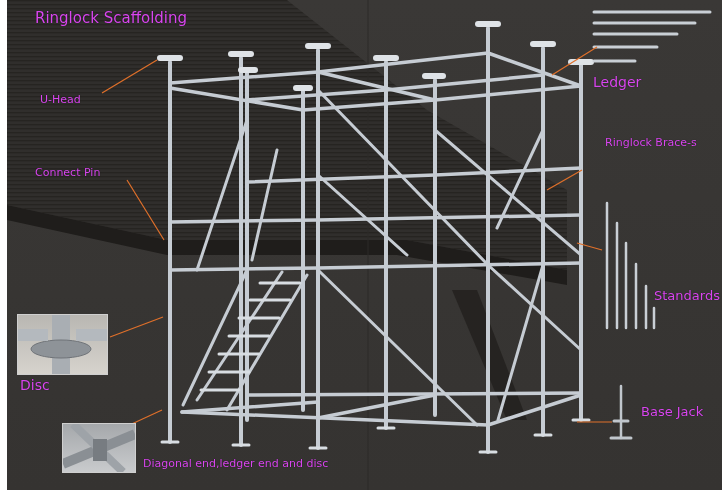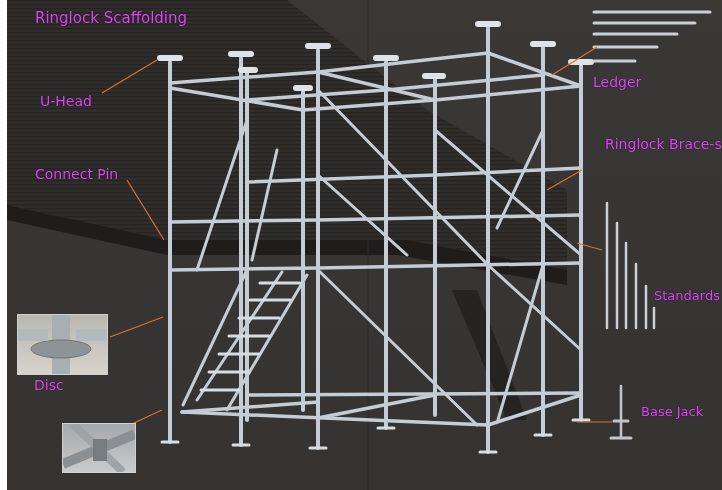--- a/index.html
+++ b/index.html
@@ -2,21 +2,21 @@
 <html><head>
 <meta charset="utf-8">
 <style>
   html,body{margin:0;padding:0;}
   body{width:722px;height:490px;overflow:hidden;background:#ffffff;position:relative;font-family:"DejaVu Sans",sans-serif;}
   #canvas{position:absolute;left:7px;top:0;width:715px;height:490px;background:#373533;overflow:hidden;}
   .wall-texture{position:absolute;left:0;top:0;width:715px;height:490px;}
   .label{position:absolute;color:#d946ef;font-weight:normal;white-space:nowrap;text-shadow:0 0 1px rgba(0,0,0,.6);}
   .title{font-size:15px;}
   .lbl-md{font-size:13px;}
-  .lbl-sm{font-size:14px;}
+  .lbl-sm{font-size:11px;}
   .lbl-lg{font-size:14px;text-align:center;}
   .inset{position:absolute;border:1px solid #cfcfcf;overflow:hidden;}
   .leader{position:absolute;left:0;top:0;width:715px;height:490px;pointer-events:none;}
 </style>
 </head>
 <body>
 
 <div id="canvas">
 
   <svg class="wall-texture" viewBox="0 0 715 490">
@@ -191,15 +191,16 @@
     </svg>
   </div>
 
   <div class="label title" style="left:28px;top:9px;">Ringlock Scaffolding</div>
   <div class="label lbl-sm" style="left:33px;top:93px;">U-Head</div>
   <div class="label lbl-sm" style="left:28px;top:166px;">Connect Pin</div>
   <div class="label lbl-lg" style="left:586px;top:74px;">Ledger</div>
   <div class="label lbl-sm" style="left:598px;top:136px;">Ringlock Brace-s</div>
   <div class="label lbl-md" style="left:647px;top:288px;">Standards</div>
   <div class="label lbl-md" style="left:634px;top:404px;">Base Jack</div>
-  <div class="label lbl-lg" style="left:13px;top:377px;margin-left:14px;">Disc</div>
+  <div class="label lbl-lg" style="left:13px;top:377px;">Disc</div>
+  <div class="label lbl-sm" style="left:136px;top:457px;">Diagonal end,ledger end and disc</div>
 
 </div>
 
 </body></html>

